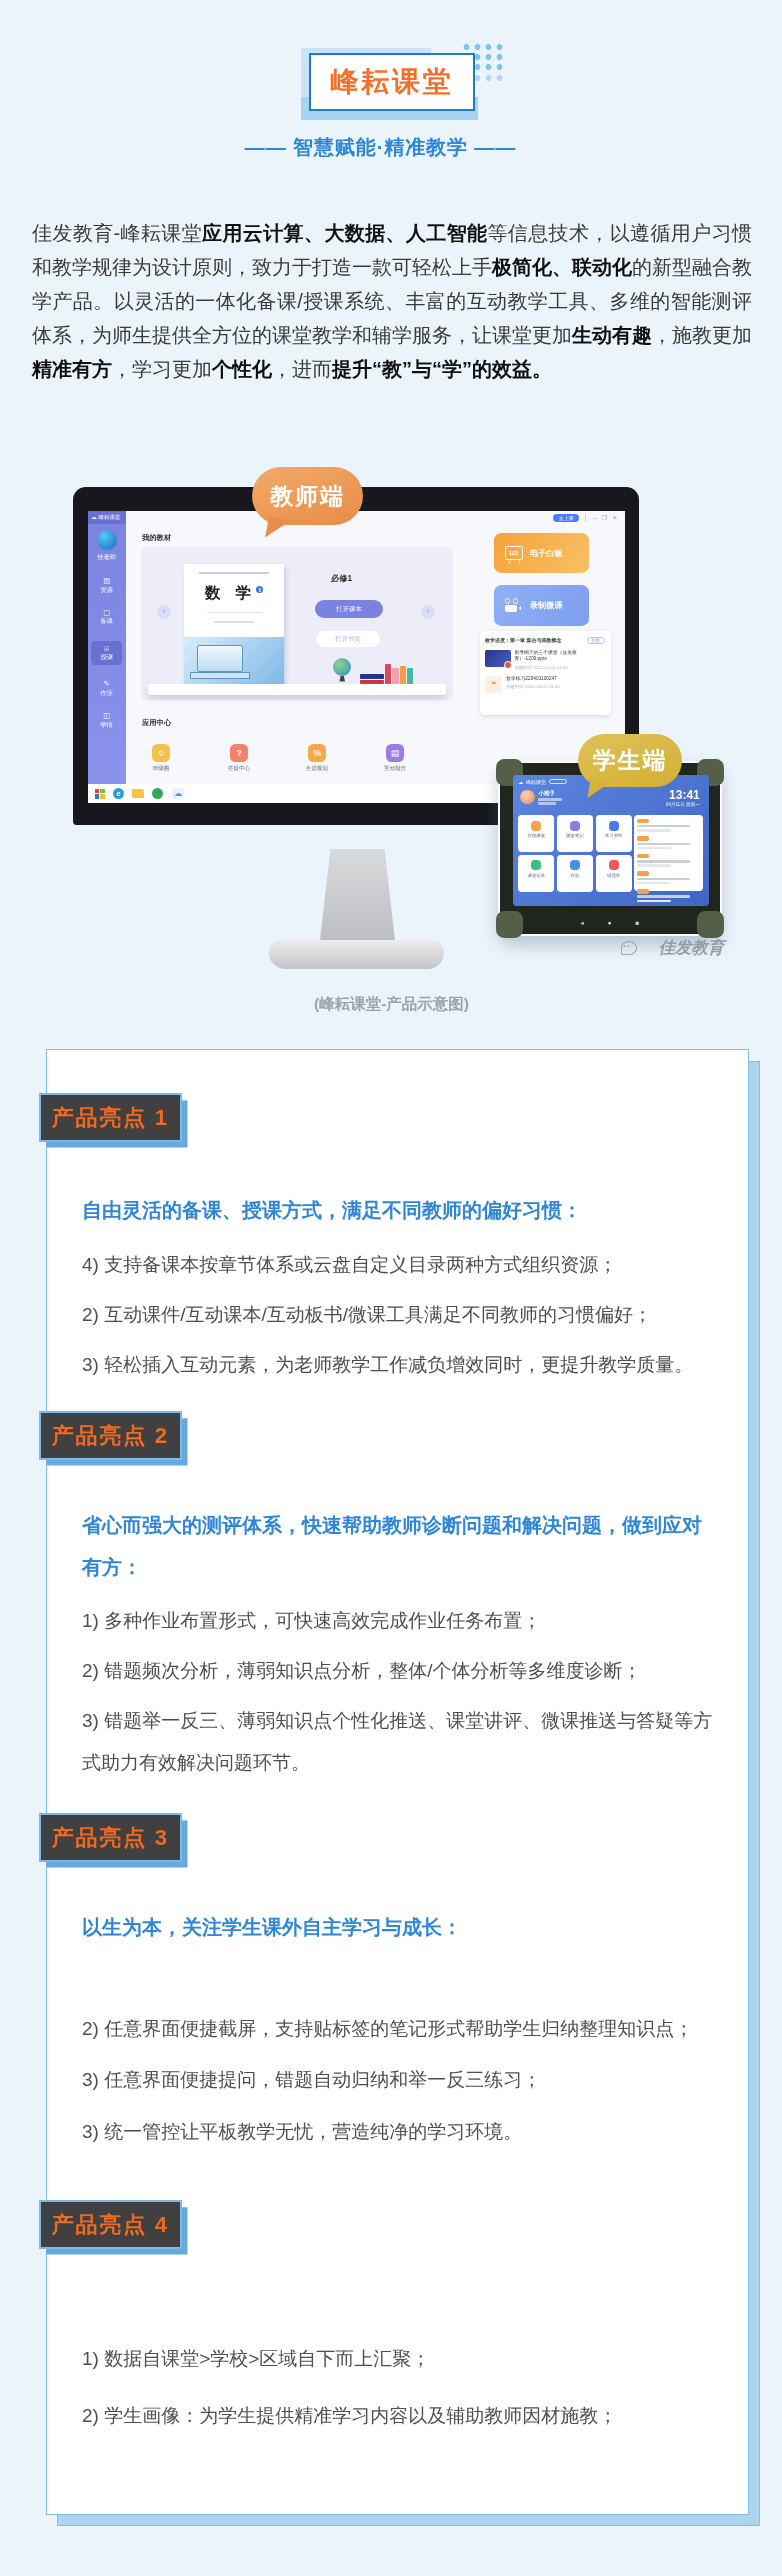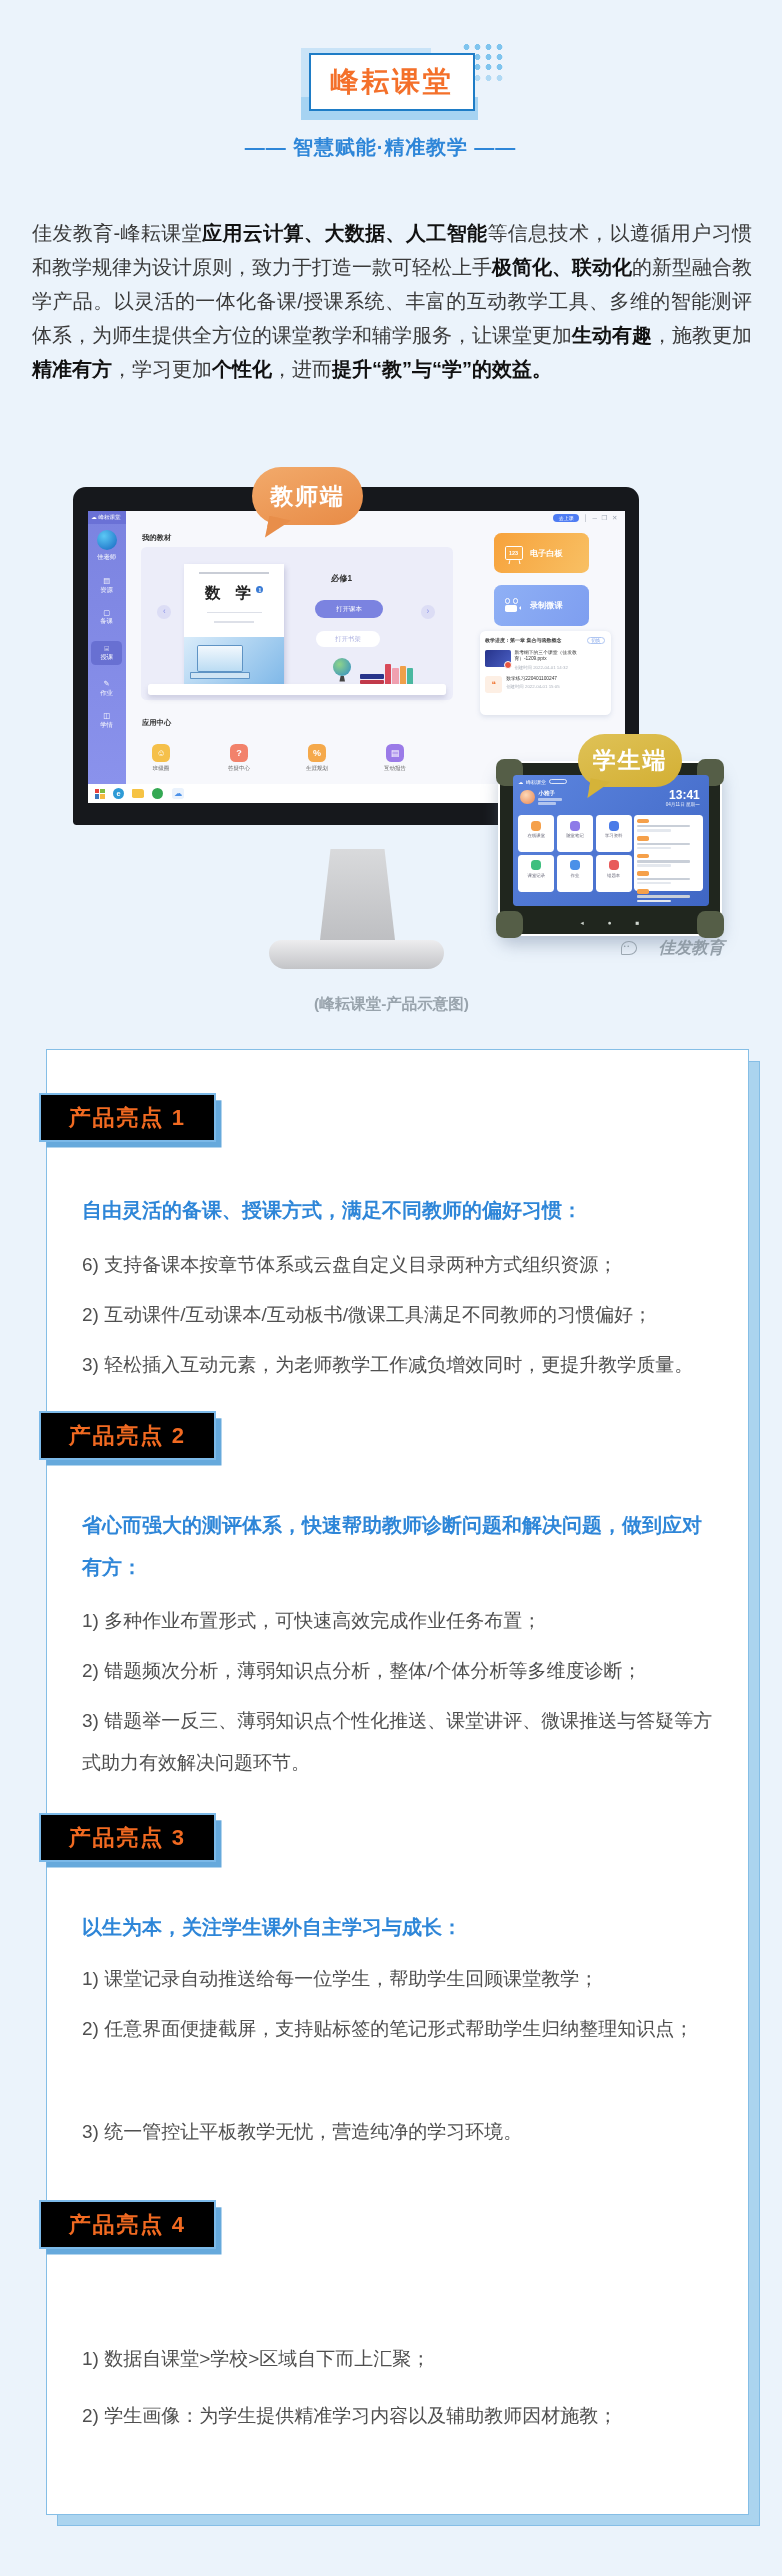--- a/index.html
+++ b/index.html
@@ -173,21 +173,21 @@
   .wm-ic { width:15.5px; height:13.7px; border:1.8px solid rgba(138,150,160,.8); border-radius:50% 50% 50% 10%;
     position:relative; }
   .wm-ic:after { content:"• •"; position:absolute; left:1.8px; top:0.9px; font-size:5.5px; font-style:normal; }
   .caption { left:0; top:994px; width:783px; text-align:center; color:#98A3AC; font-size:15.5px;font-weight:bold; }
 
   
   .box-shadow-layer { left:57px; top:1061px; width:703px; height:1465px; background:#ABD4EF;
     border:1.8px solid #85BEE6; }
   .bigbox { left:46px; top:1049px; width:703px; height:1466px; background:#fff;
     border:1.8px solid #85BEE6; z-index:3; }
-  .hl-badge { position:absolute; left:-8.2px; width:177px; height:49px; background:#000000;
+  .hl-badge { position:absolute; left:-8.2px; width:143px; height:49px; background:#404040;
     border:2.7px solid #7CB9E8; box-shadow:6.4px 6.4px 0 -0.9px #66A9DC; display:flex; align-items:center;
     justify-content:center; font-size:22px; font-weight:bold; color:#F16A21; letter-spacing:1.8px; }
   .hl-head { position:absolute; left:35px; width:639px; font-size:20px; font-weight:bold;
     color:#2E86D8; line-height:42px; }
   .hl-item { position:absolute; left:35px; width:639px; font-size:19px; color:#4F4F4F; line-height:42px; }
 </style>
 </head>
 <body>
 
 <div class="page">
@@ -433,32 +433,32 @@
     <span class="wm-ic"></span>
     <span>佳发教育</span>
   </div>
 
   <div class="abs caption">(峰耘课堂-产品示意图)</div>
 
   <div class="abs box-shadow-layer"></div>
   <div class="abs bigbox" id="bigbox">
       <div class="hl-badge" style="top: 43px;">产品亮点 1</div>
       <div class="hl-head" style="top: 139px;">自由灵活的备课、授课方式，满足不同教师的偏好习惯：</div>
-      <div class="hl-item" style="top: 194px;">6) 支持备课本按章节体系或云盘自定义目录两种方式组织资源；</div>
+      <div class="hl-item" style="top: 194px;">4) 支持备课本按章节体系或云盘自定义目录两种方式组织资源；</div>
       <div class="hl-item" style="top: 244px;">2) 互动课件/互动课本/互动板书/微课工具满足不同教师的习惯偏好；</div>
       <div class="hl-item" style="top: 294px;">3) 轻松插入互动元素，为老师教学工作减负增效同时，更提升教学质量。</div>
       <div class="hl-badge" style="top: 361px;">产品亮点 2</div>
       <div class="hl-head" style="top: 454px;">省心而强大的测评体系，快速帮助教师诊断问题和解决问题，做到应对有方：</div>
       <div class="hl-item" style="top: 550px;">1) 多种作业布置形式，可快速高效完成作业任务布置；</div>
       <div class="hl-item" style="top: 600px;">2) 错题频次分析，薄弱知识点分析，整体/个体分析等多维度诊断；</div>
       <div class="hl-item" style="top: 650px;">3) 错题举一反三、薄弱知识点个性化推送、课堂讲评、微课推送与答疑等方式助力有效解决问题环节。</div>
       <div class="hl-badge" style="top: 763px;">产品亮点 3</div>
       <div class="hl-head" style="top: 856px;">以生为本，关注学生课外自主学习与成长：</div>
-      <div class="hl-item" style="top: 908px;">1) 课堂记录自动推送给每一位学生，帮助学生回顾课堂教学；</div>
       <div class="hl-item" style="top: 958px;">2) 任意界面便捷截屏，支持贴标签的笔记形式帮助学生归纳整理知识点；</div>
+      <div class="hl-item" style="top: 1009px;">3) 任意界面便捷提问，错题自动归纳和举一反三练习；</div>
       <div class="hl-item" style="top: 1061px;">3) 统一管控让平板教学无忧，营造纯净的学习环境。</div>
       <div class="hl-badge" style="top: 1150px;">产品亮点 4</div>
       <div class="hl-item" style="top: 1288px;">1) 数据自课堂&gt;学校&gt;区域自下而上汇聚；</div>
       <div class="hl-item" style="top: 1345px;">2) 学生画像：为学生提供精准学习内容以及辅助教师因材施教；</div>
     </div>
 
 </div>
 
 
 </body></html>

